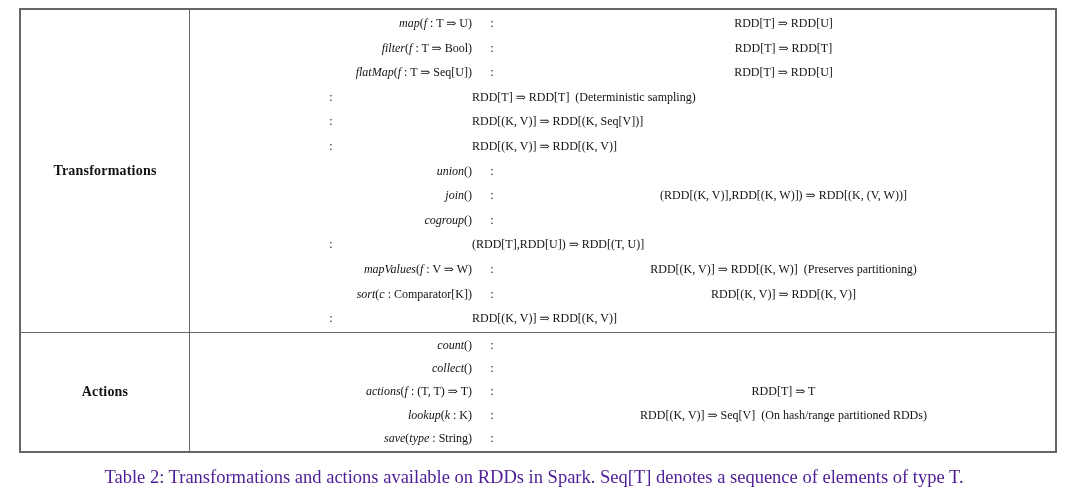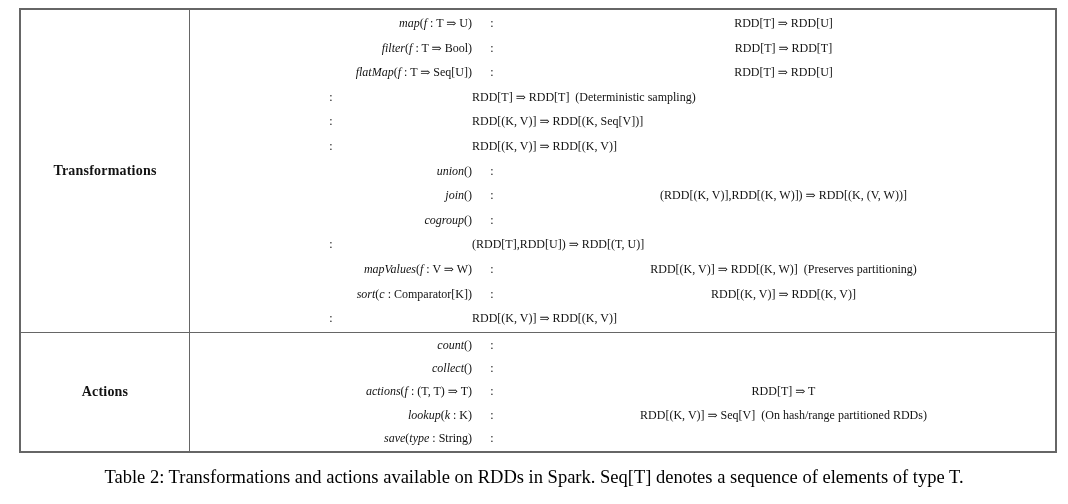--- a/index.html
+++ b/index.html
@@ -21,21 +21,21 @@
   .rows{display:flex;flex-direction:column;justify-content:center;padding:1px 0;}
   .row{display:grid;grid-template-columns:282px 40px 1fr;align-items:baseline;font-size:12px;}
   .sec-transformations .row{line-height:24.6px;}
   .sec-actions .row{line-height:23.3px;}
   .sig{text-align:right;white-space:nowrap;}
   .colon{text-align:center;}
   .res{text-align:center;white-space:nowrap;}
   .it{font-style:italic;}
   .caption{
     position:absolute;left:0;top:467px;width:1068px;
-    text-align:center;font-size:18.5px;color:#000000;
+    text-align:center;font-size:18.5px;color:#4c1d95;
   }
 </style>
 </head>
 <body>
 
 <div class="wrap">
   <div class="rdd-table">
       <div class="sec sec-transformations">
     <div class="label-cell">Transformations</div>
     <div class="rows">

